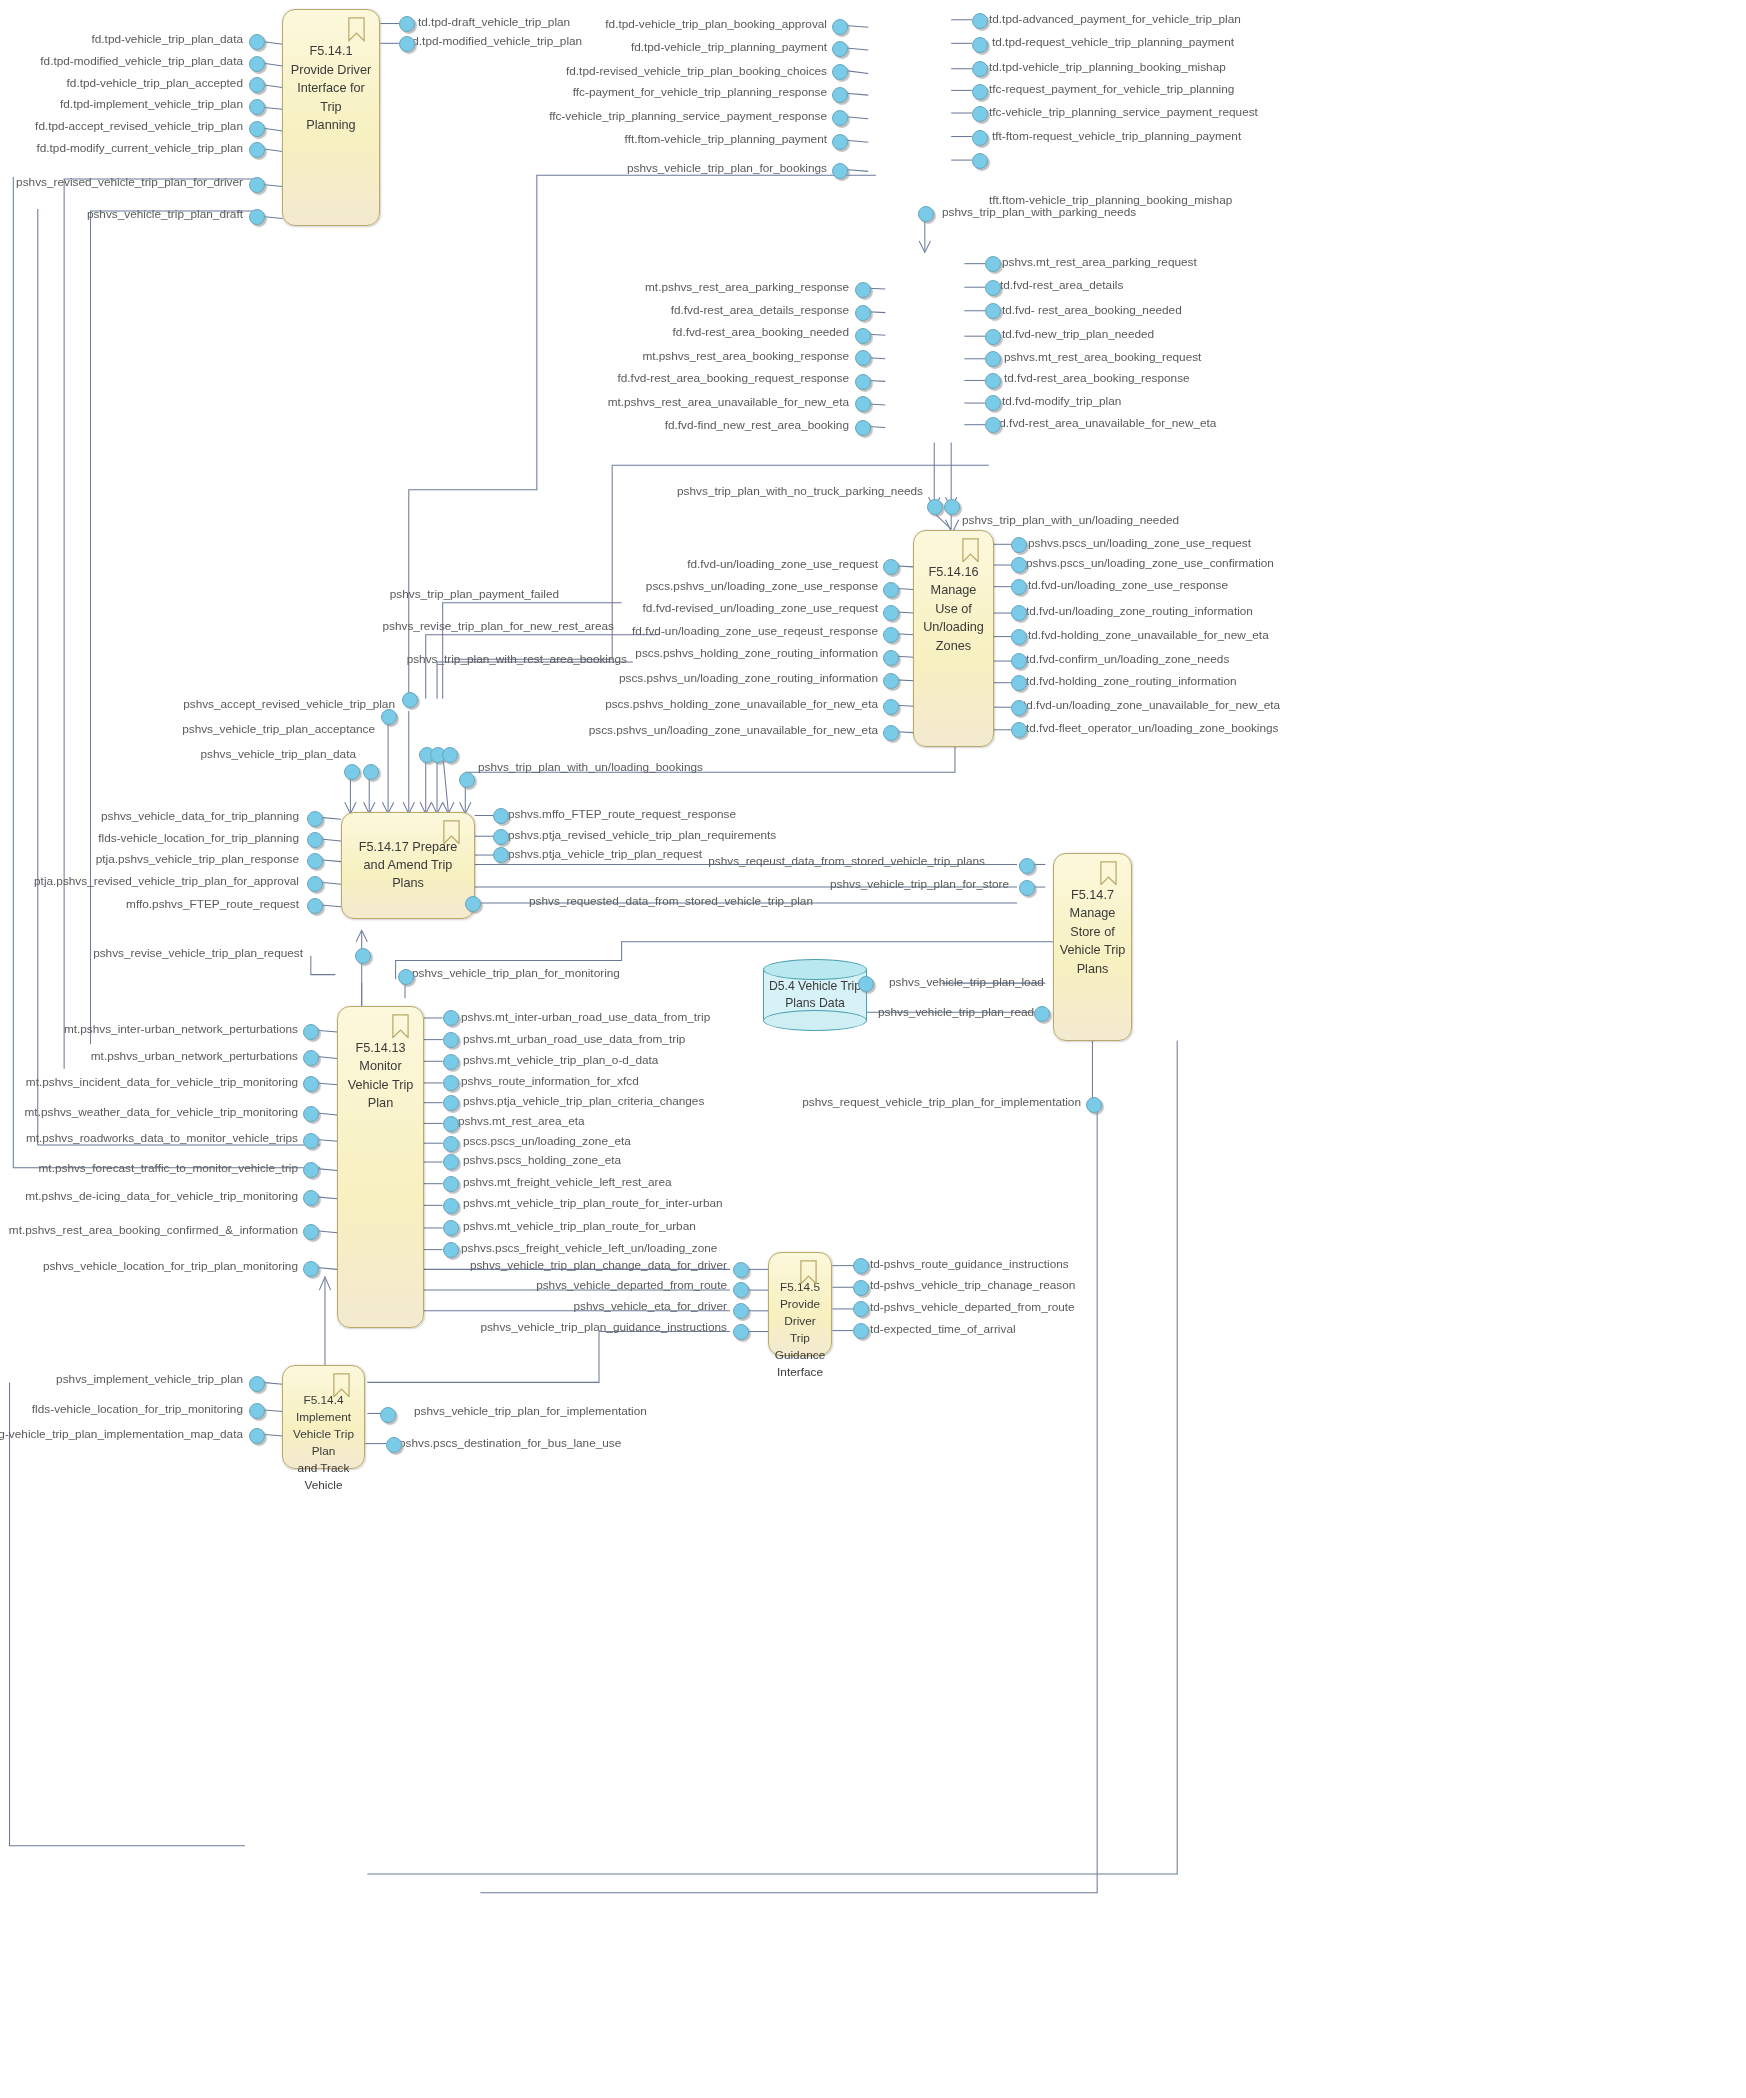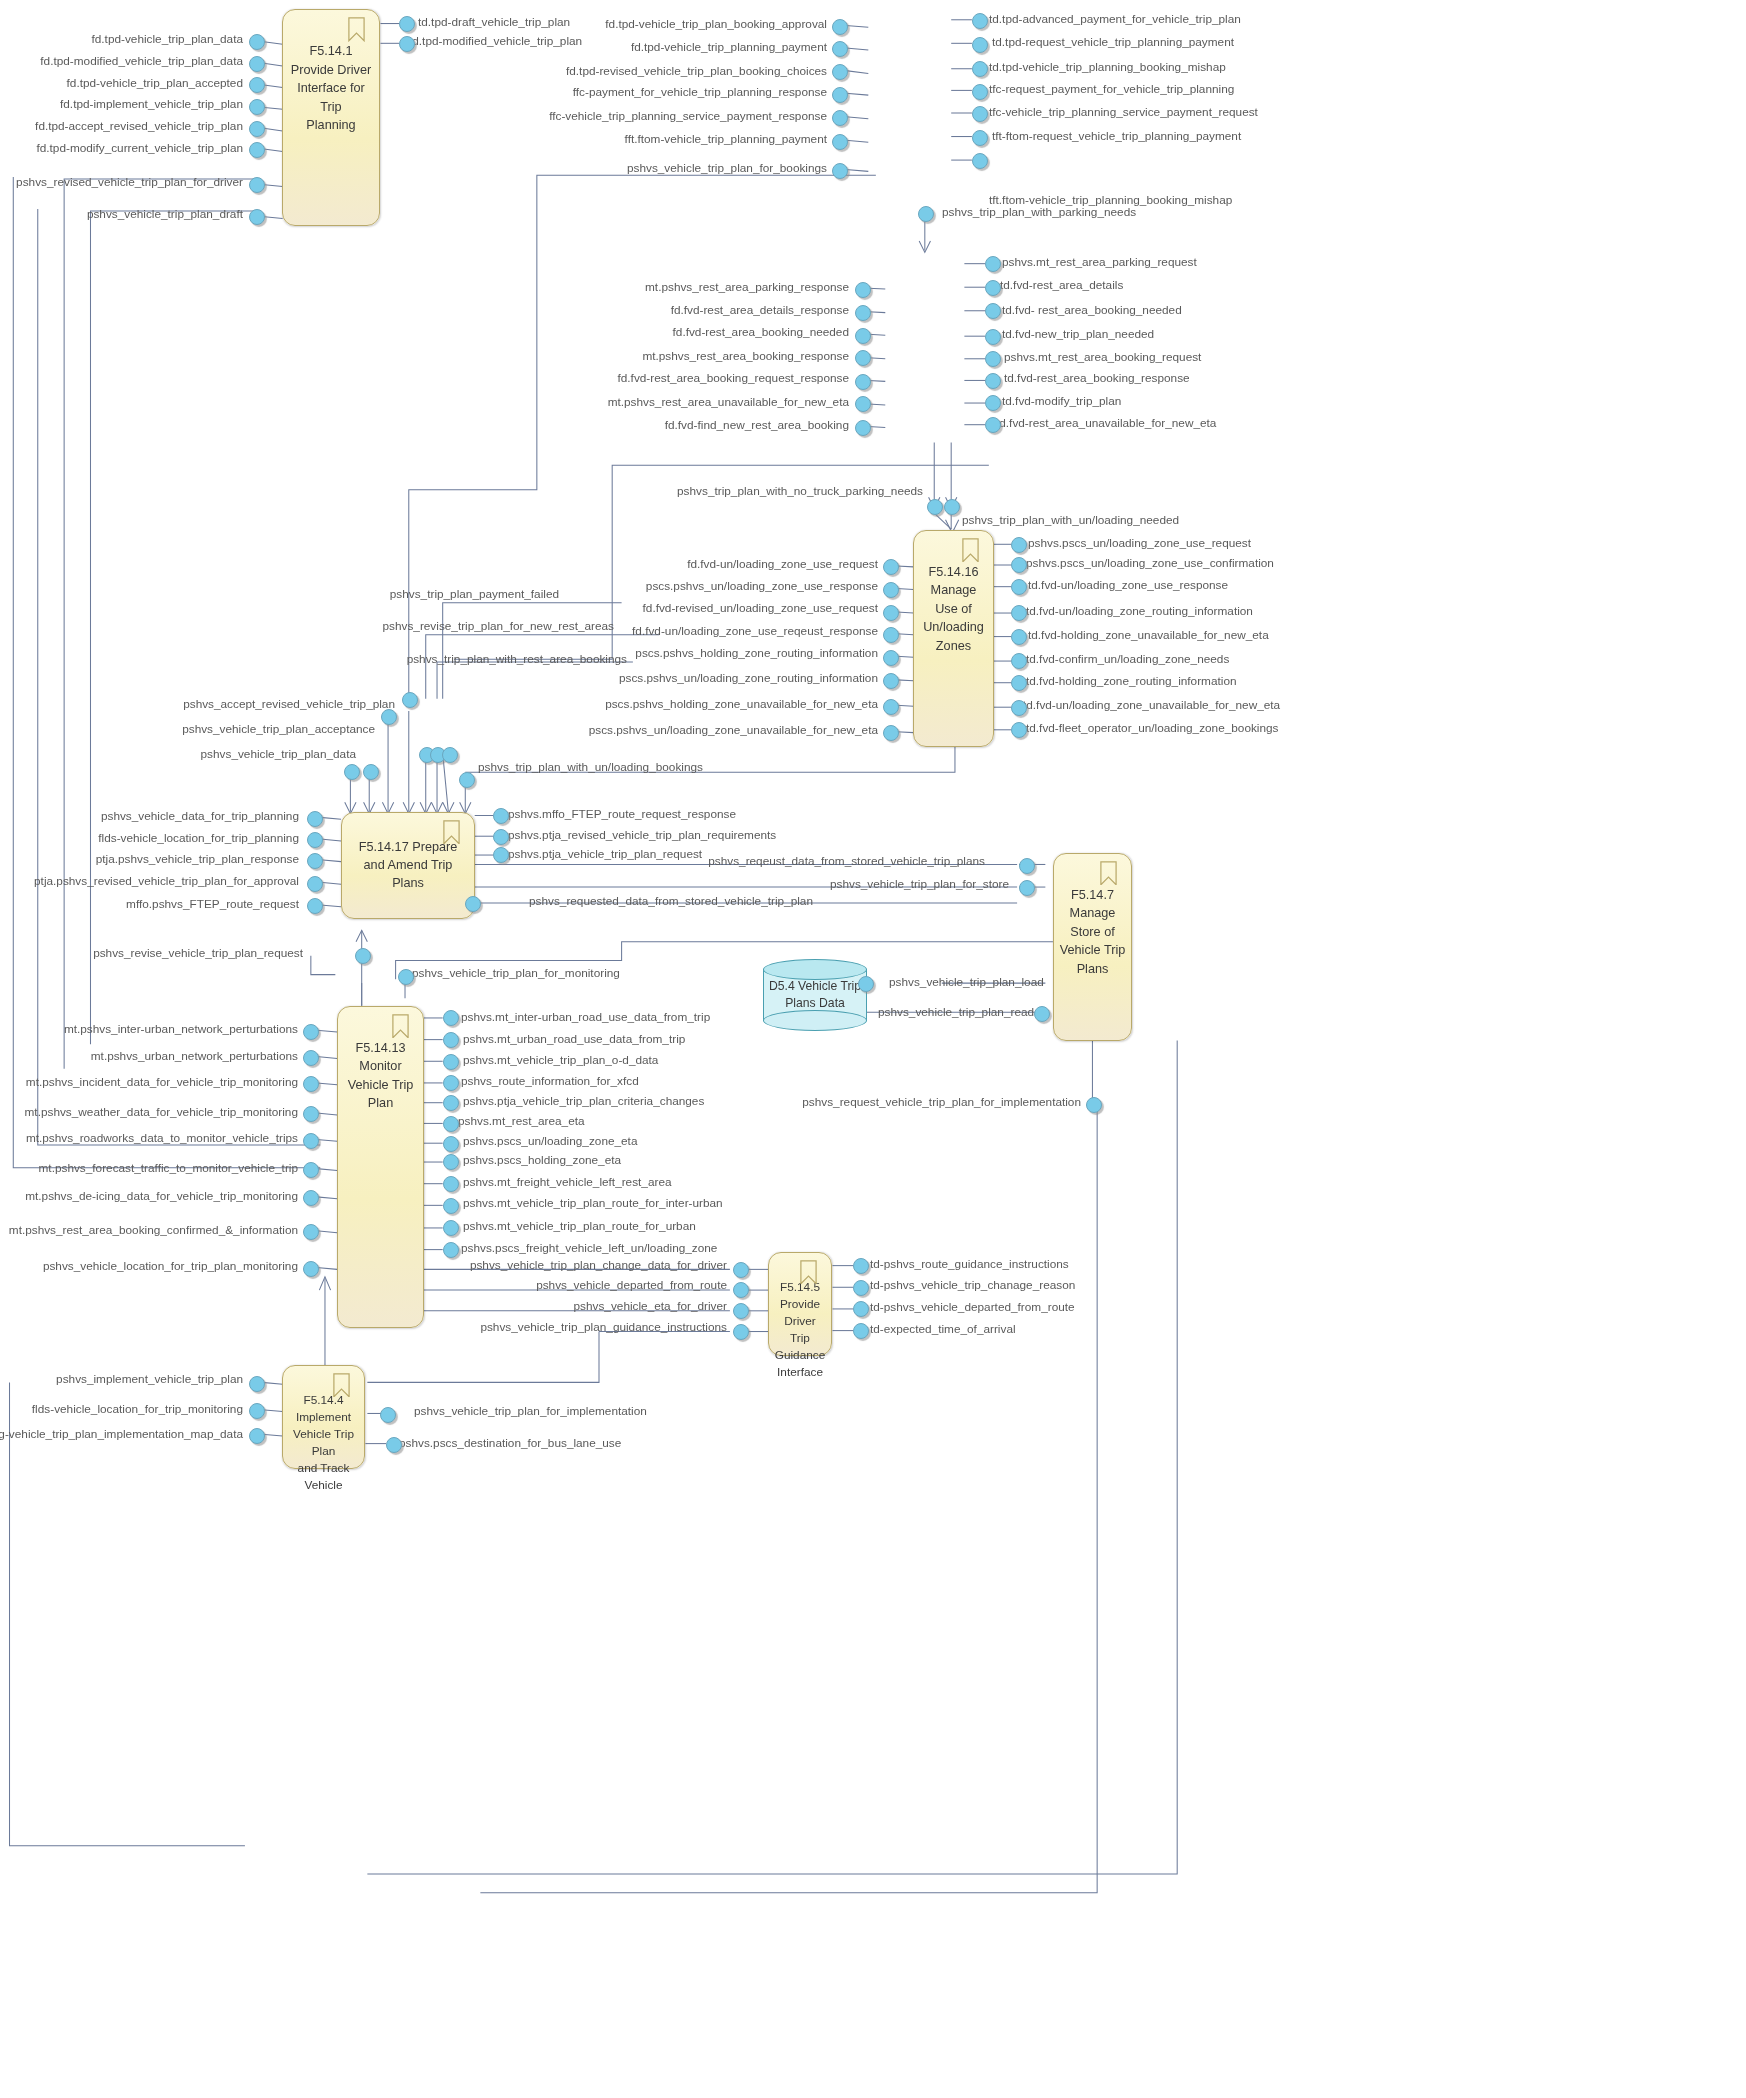--- a/index.html
+++ b/index.html
@@ -677,21 +677,21 @@
   <div class="lbl r" style="left:298px; top:1197px;">mt.pshvs_de-icing_data_for_vehicle_trip_monitoring</div>
   <div class="lbl r" style="left:298px; top:1231px;">mt.pshvs_rest_area_booking_confirmed_&amp;_information</div>
   <div class="lbl r" style="left:298px; top:1267px;">pshvs_vehicle_location_for_trip_plan_monitoring</div>
 
   <div class="lbl l" style="left:461px; top:1018px;">pshvs.mt_inter-urban_road_use_data_from_trip</div>
   <div class="lbl l" style="left:463px; top:1040px;">pshvs.mt_urban_road_use_data_from_trip</div>
   <div class="lbl l" style="left:463px; top:1061px;">pshvs.mt_vehicle_trip_plan_o-d_data</div>
   <div class="lbl l" style="left:461px; top:1082px;">pshvs_route_information_for_xfcd</div>
   <div class="lbl l" style="left:463px; top:1102px;">pshvs.ptja_vehicle_trip_plan_criteria_changes</div>
   <div class="lbl l" style="left:458px; top:1122px;">pshvs.mt_rest_area_eta</div>
-  <div class="lbl l" style="left:463px; top:1142px;">pshvs.pscs_un/loading_zone_eta</div>
+  <div class="lbl l" style="left:463px; top:1142px;">pscs.pscs_un/loading_zone_eta</div>
   <div class="lbl l" style="left:463px; top:1161px;">pshvs.pscs_holding_zone_eta</div>
   <div class="lbl l" style="left:463px; top:1183px;">pshvs.mt_freight_vehicle_left_rest_area</div>
   <div class="lbl l" style="left:463px; top:1204px;">pshvs.mt_vehicle_trip_plan_route_for_inter-urban</div>
   <div class="lbl l" style="left:463px; top:1227px;">pshvs.mt_vehicle_trip_plan_route_for_urban</div>
   <div class="lbl l" style="left:461px; top:1249px;">pshvs.pscs_freight_vehicle_left_un/loading_zone</div>
 
   <div class="lbl r" style="left:727px; top:1266px;">pshvs_vehicle_trip_plan_change_data_for_driver</div>
   <div class="lbl r" style="left:727px; top:1286px;">pshvs_vehicle_departed_from_route</div>
   <div class="lbl r" style="left:727px; top:1307px;">pshvs_vehicle_eta_for_driver</div>
   <div class="lbl r" style="left:727px; top:1328px;">pshvs_vehicle_trip_plan_guidance_instructions</div>

